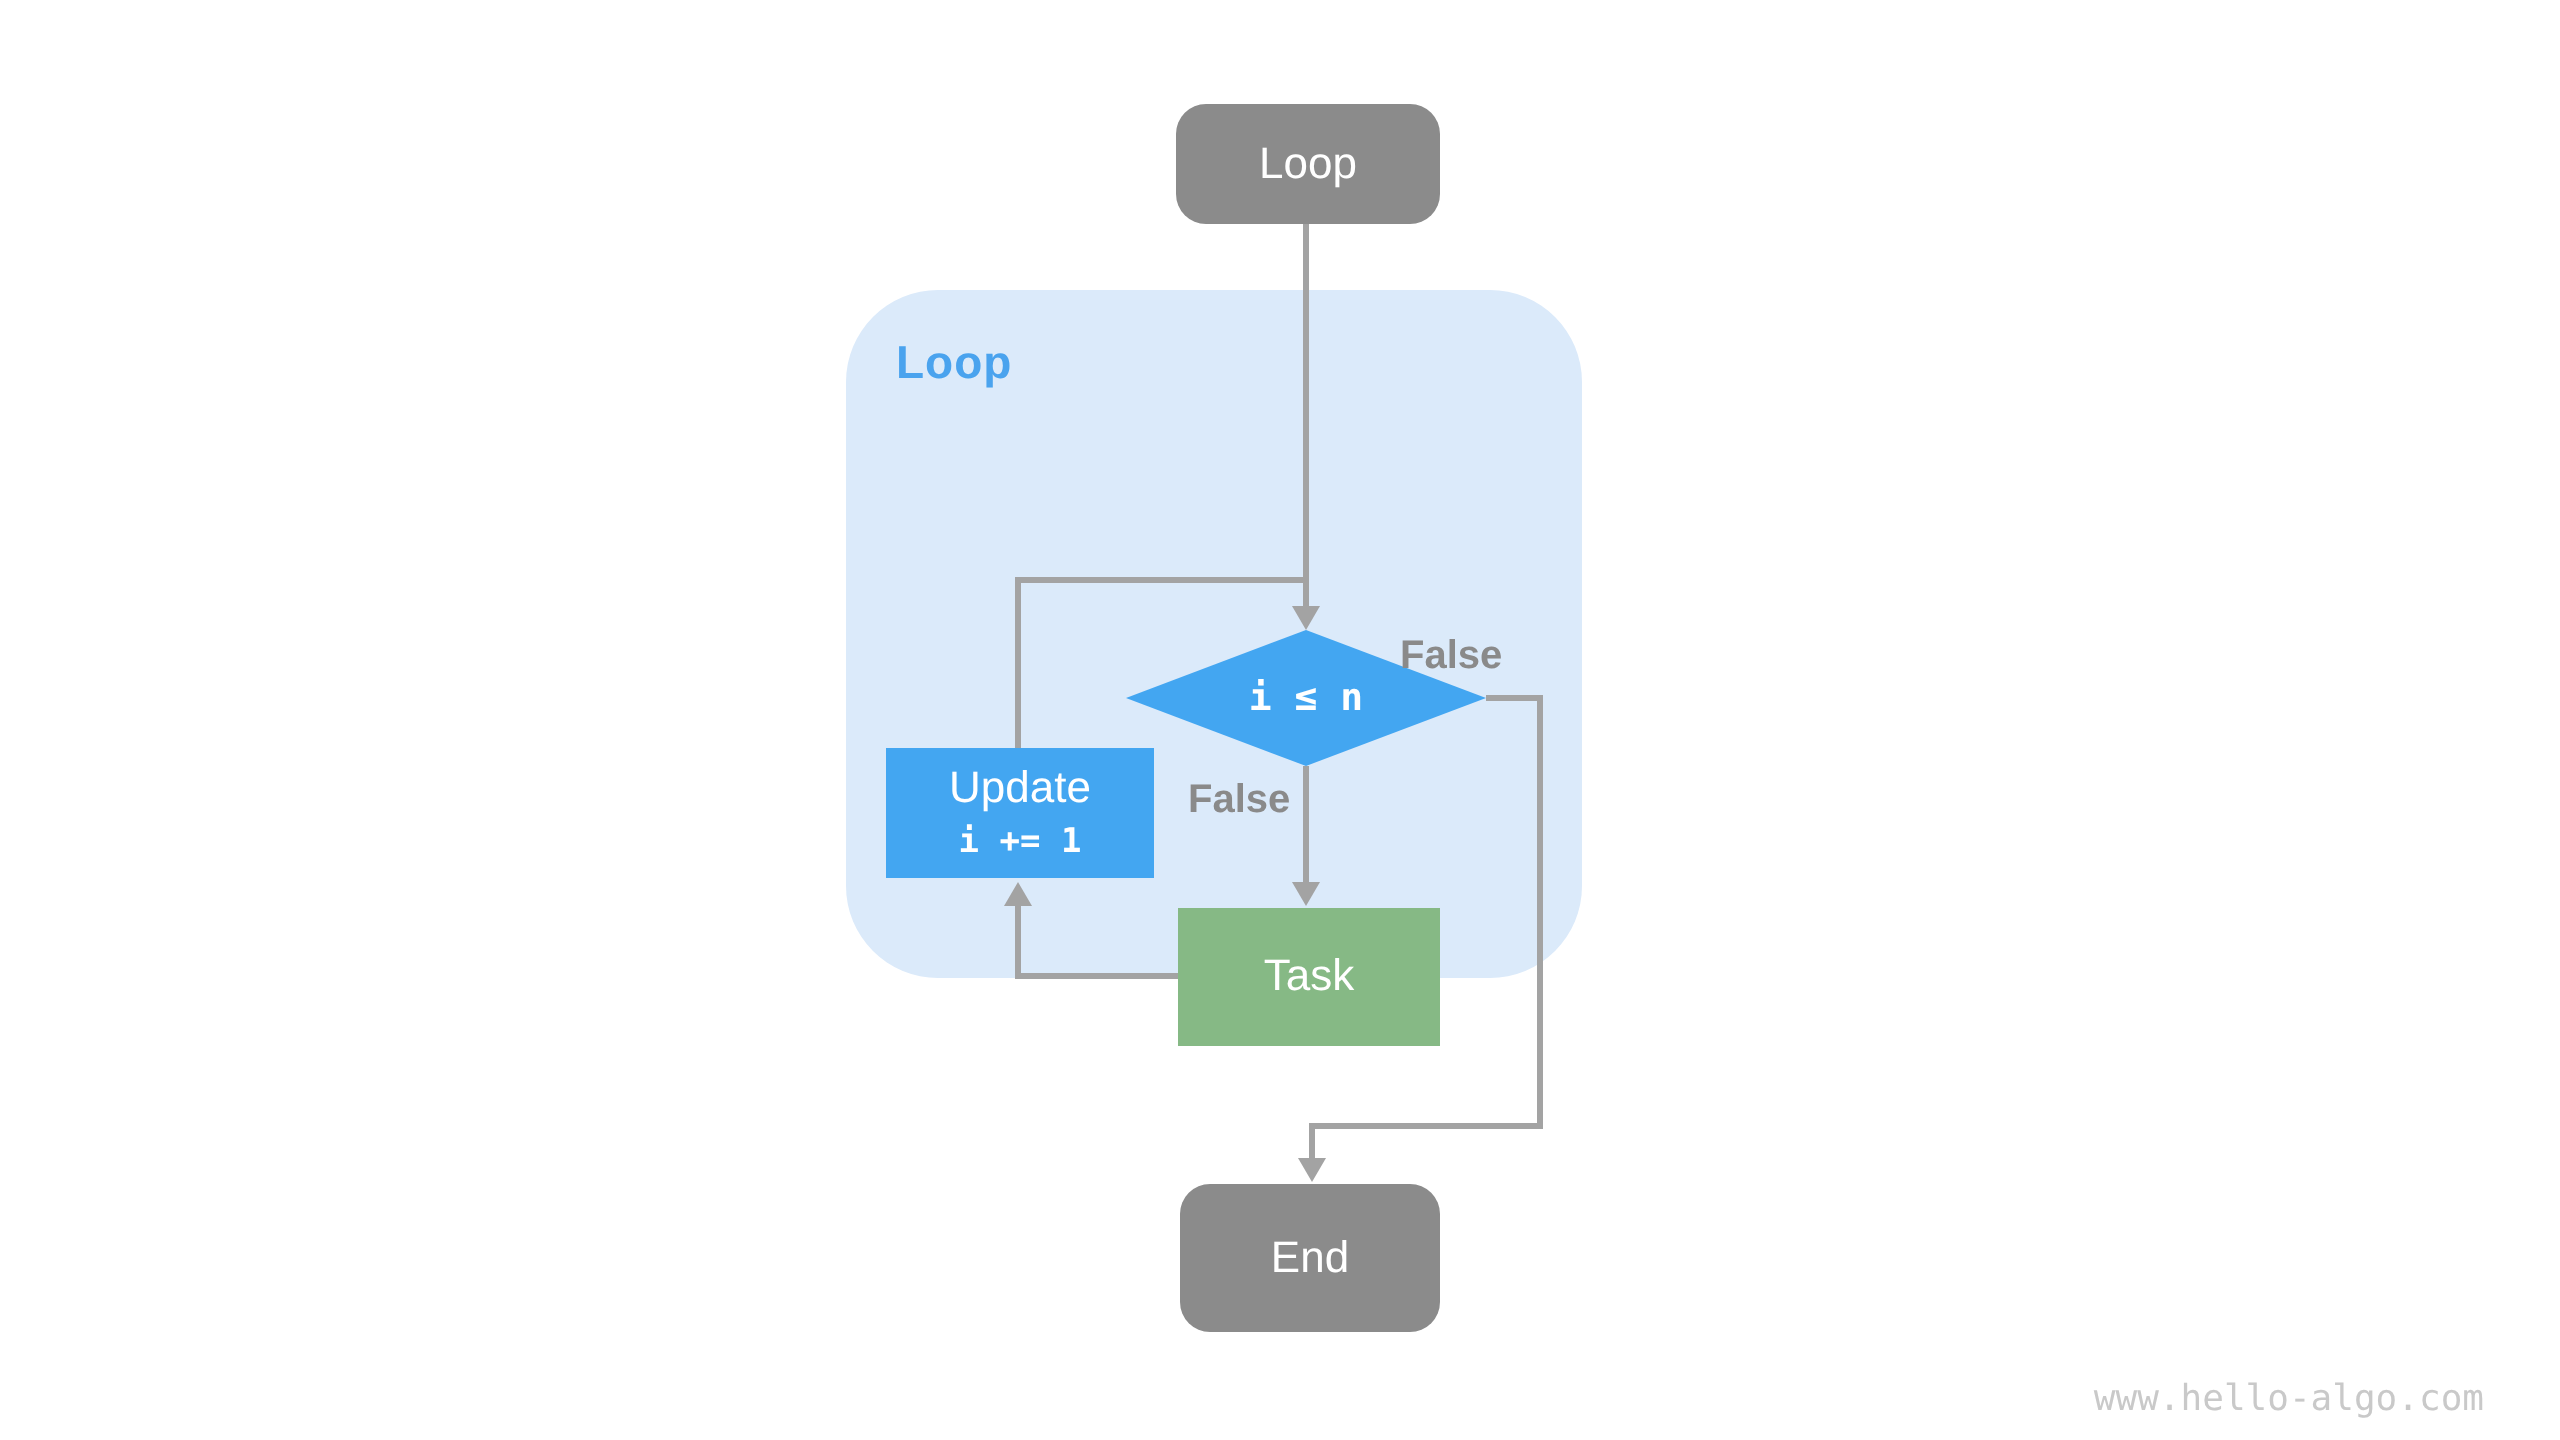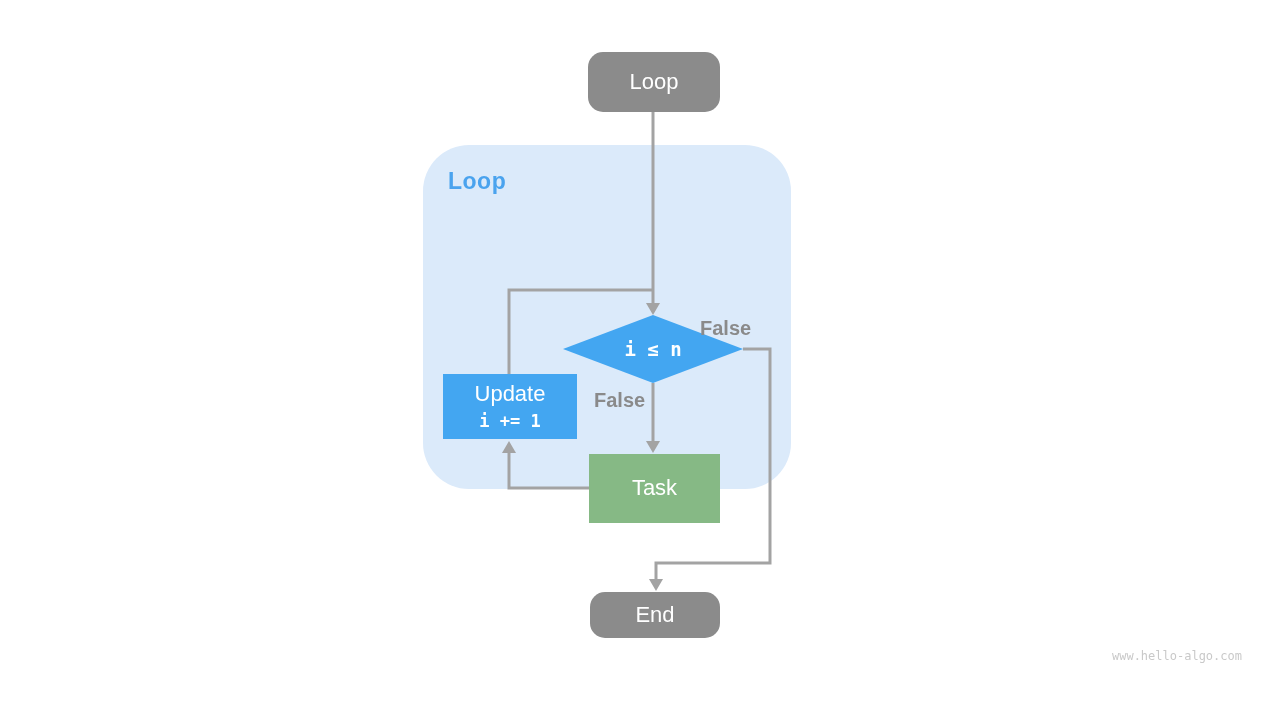--- a/index.html
+++ b/index.html
@@ -41,40 +41,40 @@
     font-size:17px;font-weight:700;line-height:1.3;margin-top:2px;
   }
   .terminal{background:var(--terminal-gray);border-radius:15px;}
   .process{background:var(--process-blue);}
   .task{background:var(--task-green);}
 
   .node-begin{left:588px;top:52px;width:132px;height:60px;}
   .node-init{left:567px;top:173px;width:175px;height:69px;}
   .node-update{left:443px;top:374px;width:134px;height:65px;}
   .node-task{left:589px;top:454px;width:131px;height:69px;}
-  .node-end{left:590px;top:592px;width:130px;height:46px;}
+  .node-end{left:590px;top:592px;width:130px;height:74px;}
 
   .node-cond{
     left:563px;top:315px;width:180px;height:68px;
     background:var(--process-blue);
     clip-path:polygon(50% 0,100% 50%,50% 100%,0 50%);
   }
   .node-cond .code{font-size:19px;margin-top:0;}
 
   .branch-label{
     position:absolute;z-index:4;font-size:20px;font-weight:700;
     color:var(--branch-label-gray);
   }
   .true-label{left:594px;top:389px;}
   .false-label{left:700px;top:317px;}
 
   .watermark{
-    position:absolute;right:38px;top:649px;z-index:4;
+    position:absolute;right:38px;top:689px;z-index:4;
     font-family:"DejaVu Sans Mono","Liberation Mono",monospace;
-    font-size:12px;color:var(--watermark-gray);
+    font-size:18px;color:var(--watermark-gray);
   }
 </style>
 </head>
 <body>
 
 <div class="canvas">
 
   <div class="loop-container">
     <span class="loop-label">Loop</span>
   </div>

